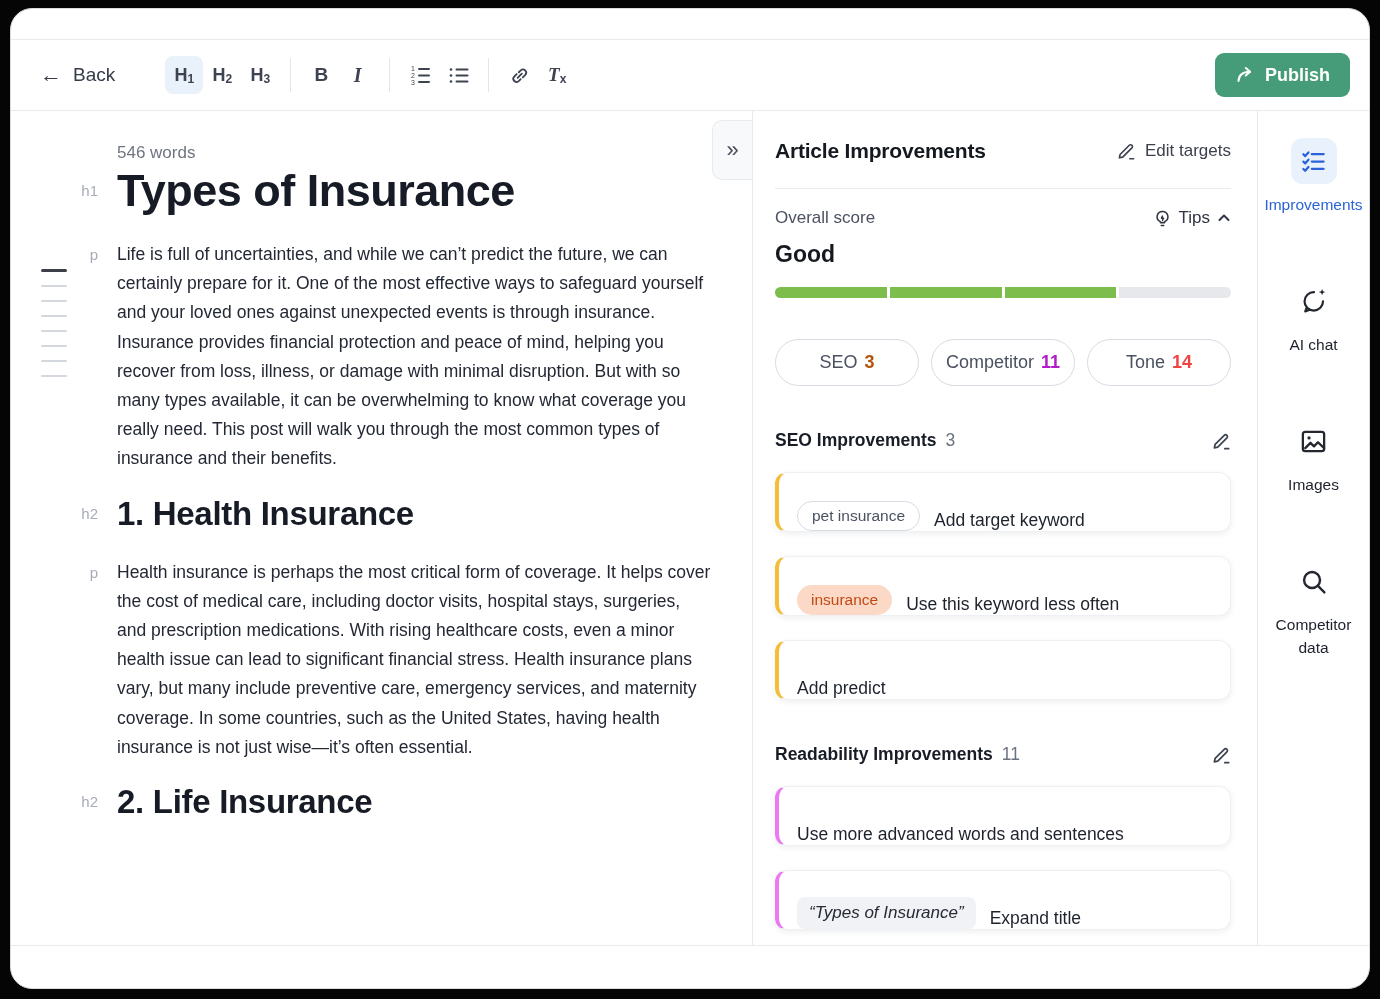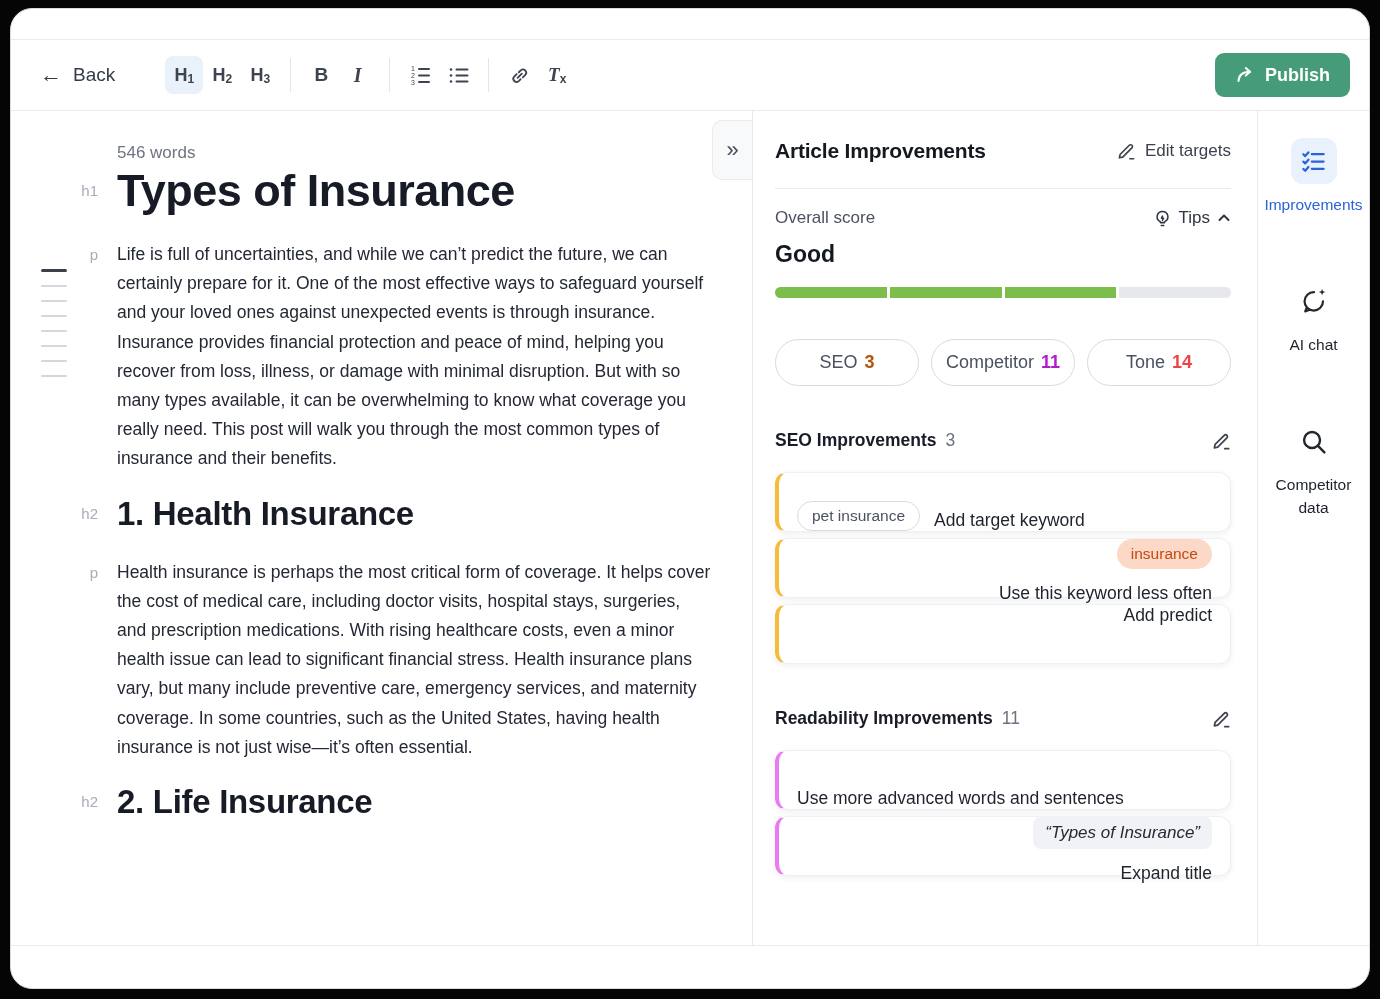--- a/index.html
+++ b/index.html
@@ -80,21 +80,21 @@
   .score-pill{flex:1;height:47px;border:1.5px solid #d8dbe2;border-radius:25px;background:#fff;
     display:flex;align-items:center;justify-content:center;gap:7px;font-size:18px;color:#4a5160;cursor:pointer;box-sizing:border-box;}
   .score-pill b{font-weight:700;}
   .section-header{display:flex;align-items:center;margin-top:44px;}
   .section-title{font-size:17.5px;font-weight:700;color:#181c26;}
   .section-count{font-size:17.5px;color:#6b7280;margin-left:9px;}
   .section-pencil{margin-left:auto;cursor:pointer;display:flex;color:#3d4350;}
   .imp-card{margin-top:21px;border:1px solid #eef0f3;border-radius:12px;background:#fff;
     box-shadow:0 2px 6px rgba(20,24,33,.07);height:60px;display:flex;align-items:flex-end;
     gap:14px;padding:0 18px;cursor:pointer;box-sizing:border-box;}
-  .imp-card + .imp-card{margin-top:6px;flex-direction:column;}
+  .imp-card + .imp-card{margin-top:24px;}
   .imp-text{font-size:17.5px;color:#1d222c;}
   .tag-outline{padding:5px 14px;border:1px solid #d8dbe2;border-radius:17px;font-size:15.5px;color:#4a5160;white-space:nowrap;}
   .tag-salmon{padding:6px 14px;border-radius:17px;background:#fcd9c7;color:#c14a12;font-size:15.5px;font-weight:500;white-space:nowrap;}
   .tag-quote{padding:6px 12px;border-radius:8px;background:#f1f2f5;color:#252a35;font-size:17px;font-style:italic;white-space:nowrap;}
 
   
   .rail-item{display:flex;flex-direction:column;align-items:center;cursor:pointer;margin-top:42px;width:100%;}
   .rail-item:first-child{margin-top:0;}
   .rail-icon-box{width:46px;height:46px;border-radius:12px;display:flex;align-items:center;justify-content:center;color:#23272f;}
   .rail-item.active .rail-icon-box{background:#e8f1fc;color:#2b63d9;}
@@ -335,20 +335,30 @@
             <svg width="30" height="30" viewBox="0 0 26 26" fill="none" stroke="currentColor" stroke-width="1.9" stroke-linecap="round" stroke-linejoin="round">
               <path d="M20.8 13.2A8 8 0 1 1 13 5.3"></path>
               <path d="M6.6 18.9 5.4 22l3.3-1.2"></path>
               <path d="M20 2.5l.8 2 2 .8-2 .8-.8 2-.8-2-2-.8 2-.8z" fill="currentColor" stroke="none"></path>
             </svg>
           </div>
           <div class="rail-label">AI chat</div>
         </div>
         <div class="rail-item">
           <div class="rail-icon-box">
+            <svg width="29" height="29" viewBox="0 0 24 24" fill="none" stroke="currentColor" stroke-width="1.9" stroke-linecap="round" stroke-linejoin="round">
+              <rect x="3.2" y="4" width="17.6" height="16" rx="2"></rect>
+              <circle cx="8.3" cy="9" r="1.35" fill="currentColor" stroke="none"></circle>
+              <path d="M5.2 17.5l4.3-4.4 2.9 2.9 3.3-3.4 5.1 4.9"></path>
+            </svg>
+          </div>
+          <div class="rail-label">Images</div>
+        </div>
+        <div class="rail-item">
+          <div class="rail-icon-box">
             <svg width="29" height="29" viewBox="0 0 24 24" fill="none" stroke="currentColor" stroke-width="2" stroke-linecap="round">
               <circle cx="10.8" cy="10.8" r="6.6"></circle>
               <path d="M15.7 15.7 21 21"></path>
             </svg>
           </div>
           <div class="rail-label" style="max-width: 92px;">Competitor data</div>
         </div>
       </div>
   </div>
 

